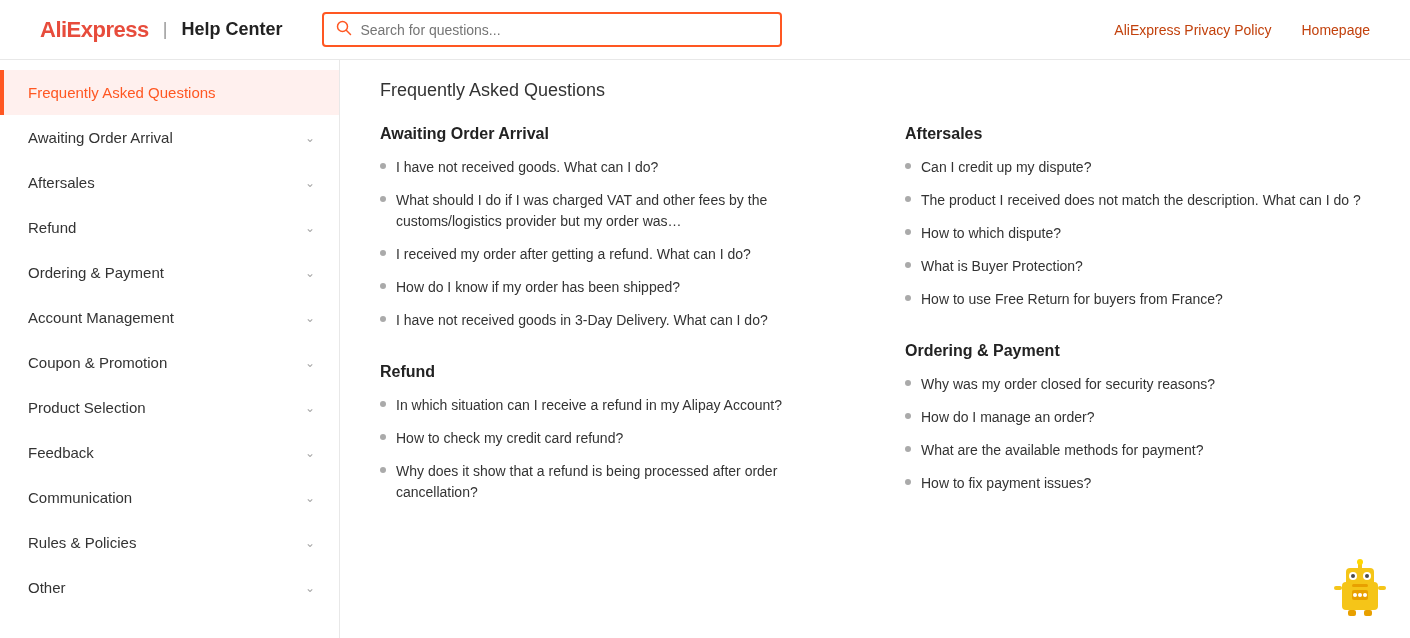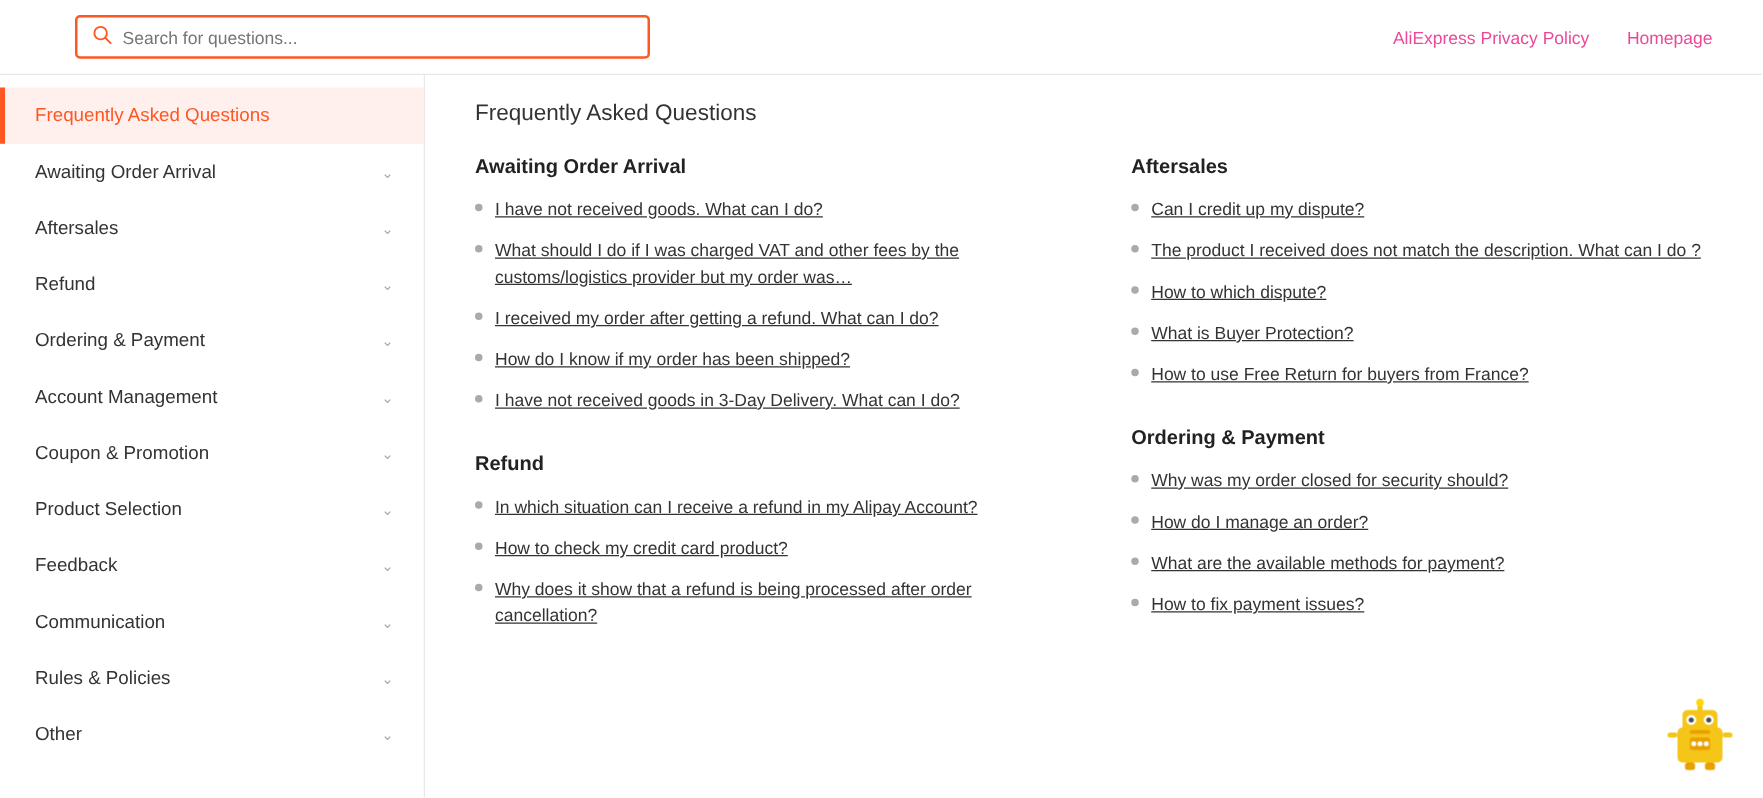--- a/index.html
+++ b/index.html
@@ -62,21 +62,21 @@
       width: 100%;
       background: transparent;
     }
     .header-nav {
       margin-left: auto;
       display: flex;
       gap: 30px;
     }
     .header-nav-link {
       font-size: 14px;
-      color: #ec4899;
+      color: #c2410c;
       text-decoration: none;
       cursor: pointer;
     }
 
     
     .page-body {
       display: flex;
       min-height: calc(100vh - 60px);
     }
 
@@ -153,41 +153,45 @@
       border-radius: 50%;
       margin-top: 6px;
       margin-right: 10px;
       flex-shrink: 0;
     }
     .faq-link {
       font-size: 14px;
       color: #333;
       line-height: 1.5;
       cursor: pointer;
-      text-decoration: underline;
     }
 
     
     .robot-icon-container {
       position: fixed;
       bottom: 20px;
       right: 20px;
       width: 60px;
       height: 60px;
       cursor: pointer;
     }
     .robot-svg {
       width: 60px;
       height: 60px;
     }
   </style>
 </head>
 <body>
 
 <header class="header">
+  <div class="logo-area">
+    <span class="logo-aliexpress">AliExpress</span>
+    <span class="logo-separator">|</span>
+    <span class="logo-helpcenter">Help Center</span>
+  </div>
 
   <div class="search-container">
     <div class="search-box">
       <span class="search-icon-svg">
         <svg width="16" height="16" viewBox="0 0 16 16" fill="none">
           <circle cx="6.5" cy="6.5" r="5" stroke="#ff5722" stroke-width="1.5"></circle>
           <line x1="10.5" y1="10.5" x2="14.5" y2="14.5" stroke="#ff5722" stroke-width="1.5" stroke-linecap="round"></line>
         </svg>
       </span>
       <input class="search-input" type="text" placeholder="Search for questions..." style="">
@@ -284,21 +288,21 @@
         </div>
 
         <div class="faq-section">
           <h2 class="faq-section-title">Refund</h2>
           <div class="faq-item">
             <div class="faq-bullet"></div>
             <span class="faq-link">In which situation can I receive a refund in my Alipay Account?</span>
           </div>
           <div class="faq-item">
             <div class="faq-bullet"></div>
-            <span class="faq-link">How to check my credit card product?</span>
+            <span class="faq-link">How to check my credit card refund?</span>
           </div>
           <div class="faq-item">
             <div class="faq-bullet"></div>
             <span class="faq-link">Why does it show that a refund is being processed after order cancellation?</span>
           </div>
         </div>
       </div>
 
       <div>
 
@@ -323,21 +327,21 @@
           <div class="faq-item">
             <div class="faq-bullet"></div>
             <span class="faq-link">How to use Free Return for buyers from France?</span>
           </div>
         </div>
 
         <div class="faq-section">
           <h2 class="faq-section-title">Ordering &amp; Payment</h2>
           <div class="faq-item">
             <div class="faq-bullet"></div>
-            <span class="faq-link">Why was my order closed for security should?</span>
+            <span class="faq-link">Why was my order closed for security reasons?</span>
           </div>
           <div class="faq-item">
             <div class="faq-bullet"></div>
             <span class="faq-link">How do I manage an order?</span>
           </div>
           <div class="faq-item">
             <div class="faq-bullet"></div>
             <span class="faq-link">What are the available methods for payment?</span>
           </div>
           <div class="faq-item">

